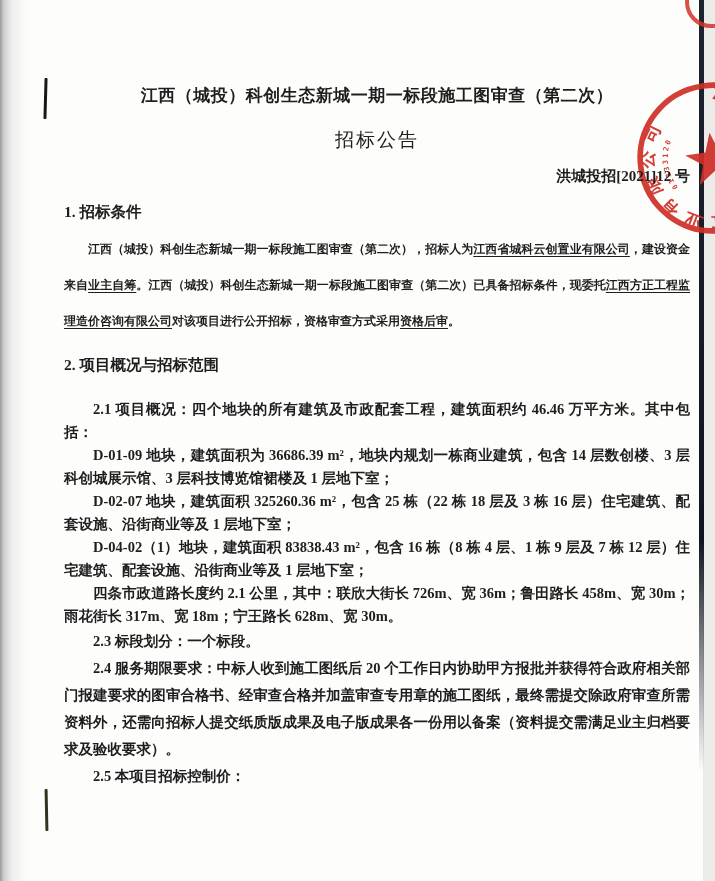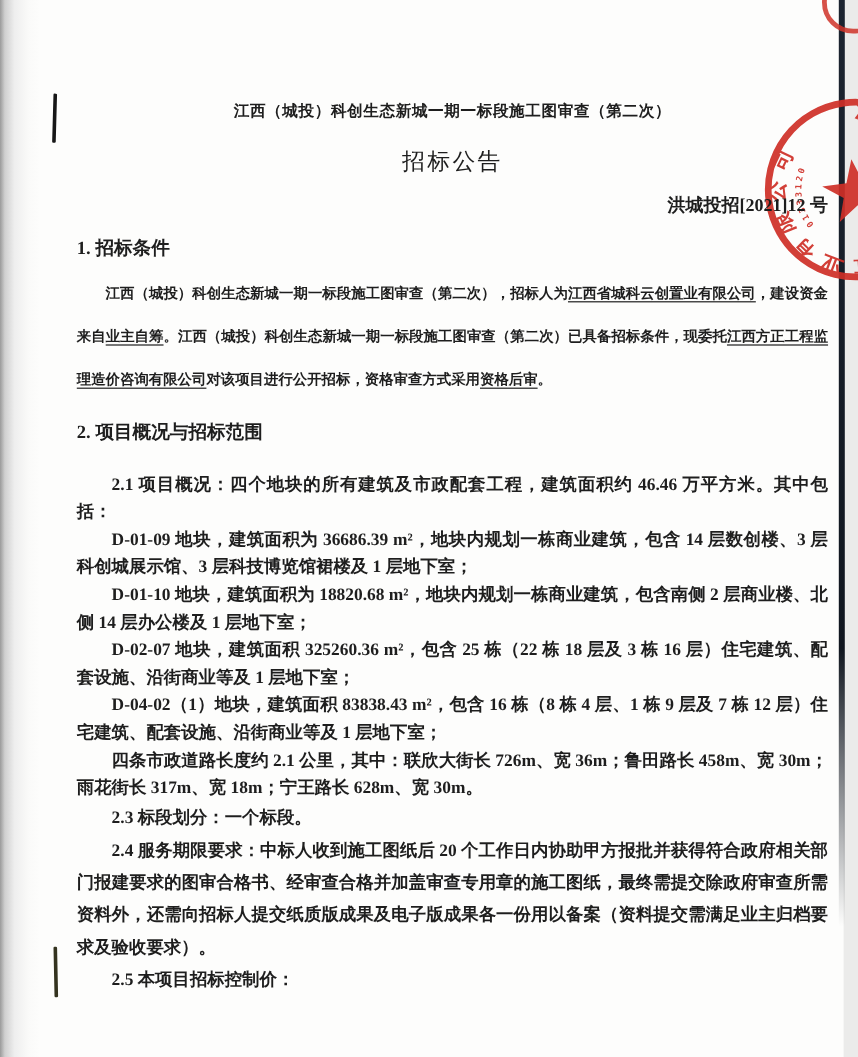--- a/index.html
+++ b/index.html
@@ -32,21 +32,21 @@
     background:#34331f; border-radius:1px; transform:rotate(-1.2deg);
   }
   
   .stamp { position:absolute; left:633px; top:78px; width:160px; height:160px; opacity:.92; }
   .corner-stamp {
     position:absolute; right:-22px; top:-24px; width:44px; height:44px;
     border:4px solid #cf3228; border-radius:50%; opacity:.85;
   }
   
   .content { position:absolute; left:64px; top:0; width:626px; }
-  .title { padding-top:84px; font-size:13px; font-weight:700; text-align:center; letter-spacing:.5px; }
+  .title { padding-top:84px; font-size:17px; font-weight:700; text-align:center; letter-spacing:.5px; }
   .subtitle { margin-top:20px; font-size:19px; font-weight:400; text-align:center; letter-spacing:2px; }
   .docnum { margin-top:14px; font-size:15px; font-weight:700; text-align:right; }
   .h1 { margin-top:16px; font-size:15.5px; font-weight:700; }
   .para1 {
     margin:8px 0 0 0; font-size:12px; font-weight:600; line-height:36px;
     text-align:justify; text-indent:2em;
   }
   .u { text-decoration:underline; text-underline-offset:3px; }
   .secA p, .secB p {
     margin:0; font-size:14.5px; font-weight:600;
@@ -94,21 +94,20 @@
 
     <div class="h1">1. 招标条件</div>
 
     <p class="para1"><span>江西（城投）科创生态新城一期一标段施工图审查（第二次），招标人为</span><span class="u">江西省城科云创置业有限公司</span><span>，建设资金来自</span><span class="u">业主自筹</span><span>。江西（城投）科创生态新城一期一标段施工图审查（第二次）已具备招标条件，现委托</span><span class="u">江西方正工程监理造价咨询有限公司</span><span>对该项目进行公开招标，资格审查方式采用</span><span class="u">资格后审</span><span>。</span></p>
 
     <div class="h1">2. 项目概况与招标范围</div>
 
     <div class="secA">
       <p>2.1 项目概况：四个地块的所有建筑及市政配套工程，建筑面积约 46.46 万平方米。其中包括：</p>
       <p>D-01-09 地块，建筑面积为 36686.39 m²，地块内规划一栋商业建筑，包含 14 层数创楼、3 层科创城展示馆、3 层科技博览馆裙楼及 1 层地下室；</p>
-      <p>D-01-10 地块，建筑面积为 18820.68 m²，地块内规划一栋商业建筑，包含南侧 2 层商业楼、北侧 14 层办公楼及 1 层地下室；</p>
       <p>D-02-07 地块，建筑面积 325260.36 m²，包含 25 栋（22 栋 18 层及 3 栋 16 层）住宅建筑、配套设施、沿街商业等及 1 层地下室；</p>
       <p>D-04-02（1）地块，建筑面积 83838.43 m²，包含 16 栋（8 栋 4 层、1 栋 9 层及 7 栋 12 层）住宅建筑、配套设施、沿街商业等及 1 层地下室；</p>
       <p>四条市政道路长度约 2.1 公里，其中：联欣大街长 726m、宽 36m；鲁田路长 458m、宽 30m；雨花街长 317m、宽 18m；宁王路长 628m、宽 30m。</p>
     </div>
 
     <div class="secB">
       <p>2.3 标段划分：一个标段。</p>
       <p>2.4 服务期限要求：中标人收到施工图纸后 20 个工作日内协助甲方报批并获得符合政府相关部门报建要求的图审合格书、经审查合格并加盖审查专用章的施工图纸，最终需提交除政府审查所需资料外，还需向招标人提交纸质版成果及电子版成果各一份用以备案（资料提交需满足业主归档要求及验收要求）。</p>
       <p>2.5 本项目招标控制价：</p>
 

